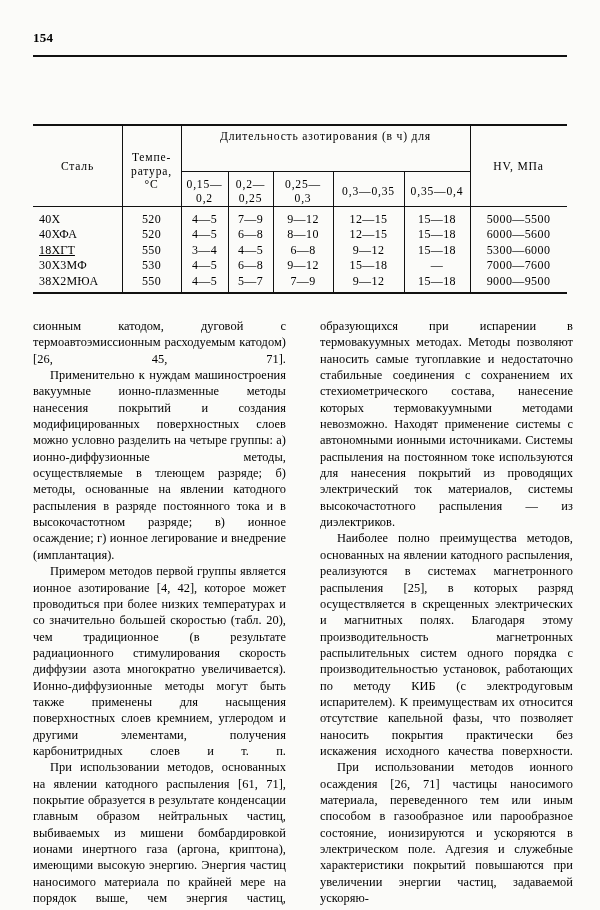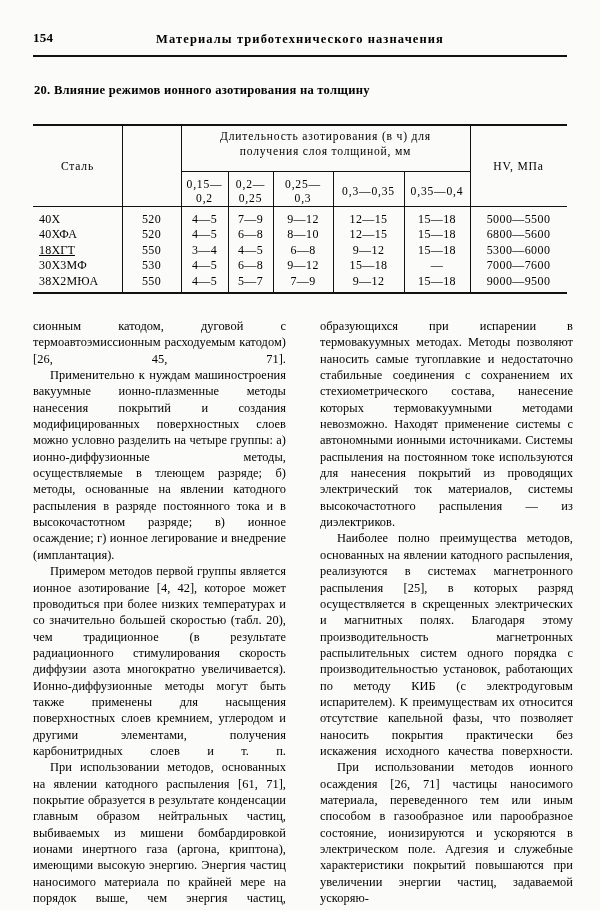--- a/index.html
+++ b/index.html
@@ -137,49 +137,52 @@
   .col p { text-align-last: left; }
   .col p.full { text-align-last: justify; }
 </style>
 </head>
 <body>
 
 <div class="page">
 
   <div class="runhead">
     <span class="folio">154</span>
-    <span class="runtitle">Материалы триботехнического назначения</span>
   </div>
   <div class="headrule"></div>
 
   <div class="tbl-caption">
-    <span>20. Влияние режимов ионного азотирования на толщину</span><br>
+    <br>
   </div>
 
   <div class="tbl">
 
     <div class="rule h-top"></div>
     <div class="rule h-head"></div>
     <div class="rule h-bottom"></div>
     <div class="rule h-span"></div>
 
     <div class="vr" style="left:89px;  top:0;   height:168px;"></div>
     <div class="vr" style="left:148px; top:0;   height:168px;"></div>
     <div class="vr" style="left:195px; top:47px;height:121px;"></div>
     <div class="vr" style="left:240px; top:47px;height:121px;"></div>
     <div class="vr" style="left:300px; top:47px;height:121px;"></div>
     <div class="vr" style="left:371px; top:47px;height:121px;"></div>
     <div class="vr" style="left:437px; top:0;   height:168px;"></div>
 
     <div class="cell hdr" style="left:0; top:36px; width:89px;">Сталь</div>
 
+    <div class="cell hdr" style="left:89px; top:27px; width:59px;">
+      <span>Темпе-</span><br>
+      <span>ратура,</span><br>
+      <span>°C</span>
+    </div>
 
     <div class="cell hdr" style="left:148px; top:6px; width:289px; line-height:14.5px;">
       <span>Длительность азотирования (в ч) для</span><br>
-      <span>получения слоя толщиной, мм</span>
     </div>
 
     <div class="cell hdr" style="left:148px; top:54px; width:47px;">
       <span>0,15—</span><br>
       <span>0,2</span>
     </div>
     <div class="cell hdr" style="left:195px; top:54px; width:45px;">
       <span>0,2—</span><br>
       <span>0,25</span>
     </div>
@@ -206,21 +209,21 @@
       </div>
 
       <div class="brow">
         <span class="bc steel" style="left:6px; width:83px;">40ХФА</span>
         <span class="bc" style="left:89px; width:59px;">520</span>
         <span class="bc" style="left:148px; width:47px;">4—5</span>
         <span class="bc" style="left:195px; width:45px;">6—8</span>
         <span class="bc" style="left:240px; width:60px;">8—10</span>
         <span class="bc" style="left:300px; width:71px;">12—15</span>
         <span class="bc" style="left:371px; width:66px;">15—18</span>
-        <span class="bc" style="left:437px; width:97px;">6800—5600</span>
+        <span class="bc" style="left:437px; width:97px;">6000—5600</span>
       </div>
 
       <div class="brow">
         <span class="bc steel" style="left:6px; width:83px;text-decoration:underline;">18ХГТ</span>
         <span class="bc" style="left:89px; width:59px;">550</span>
         <span class="bc" style="left:148px; width:47px;">3—4</span>
         <span class="bc" style="left:195px; width:45px;">4—5</span>
         <span class="bc" style="left:240px; width:60px;">6—8</span>
         <span class="bc" style="left:300px; width:71px;">9—12</span>
         <span class="bc" style="left:371px; width:66px;">15—18</span>

